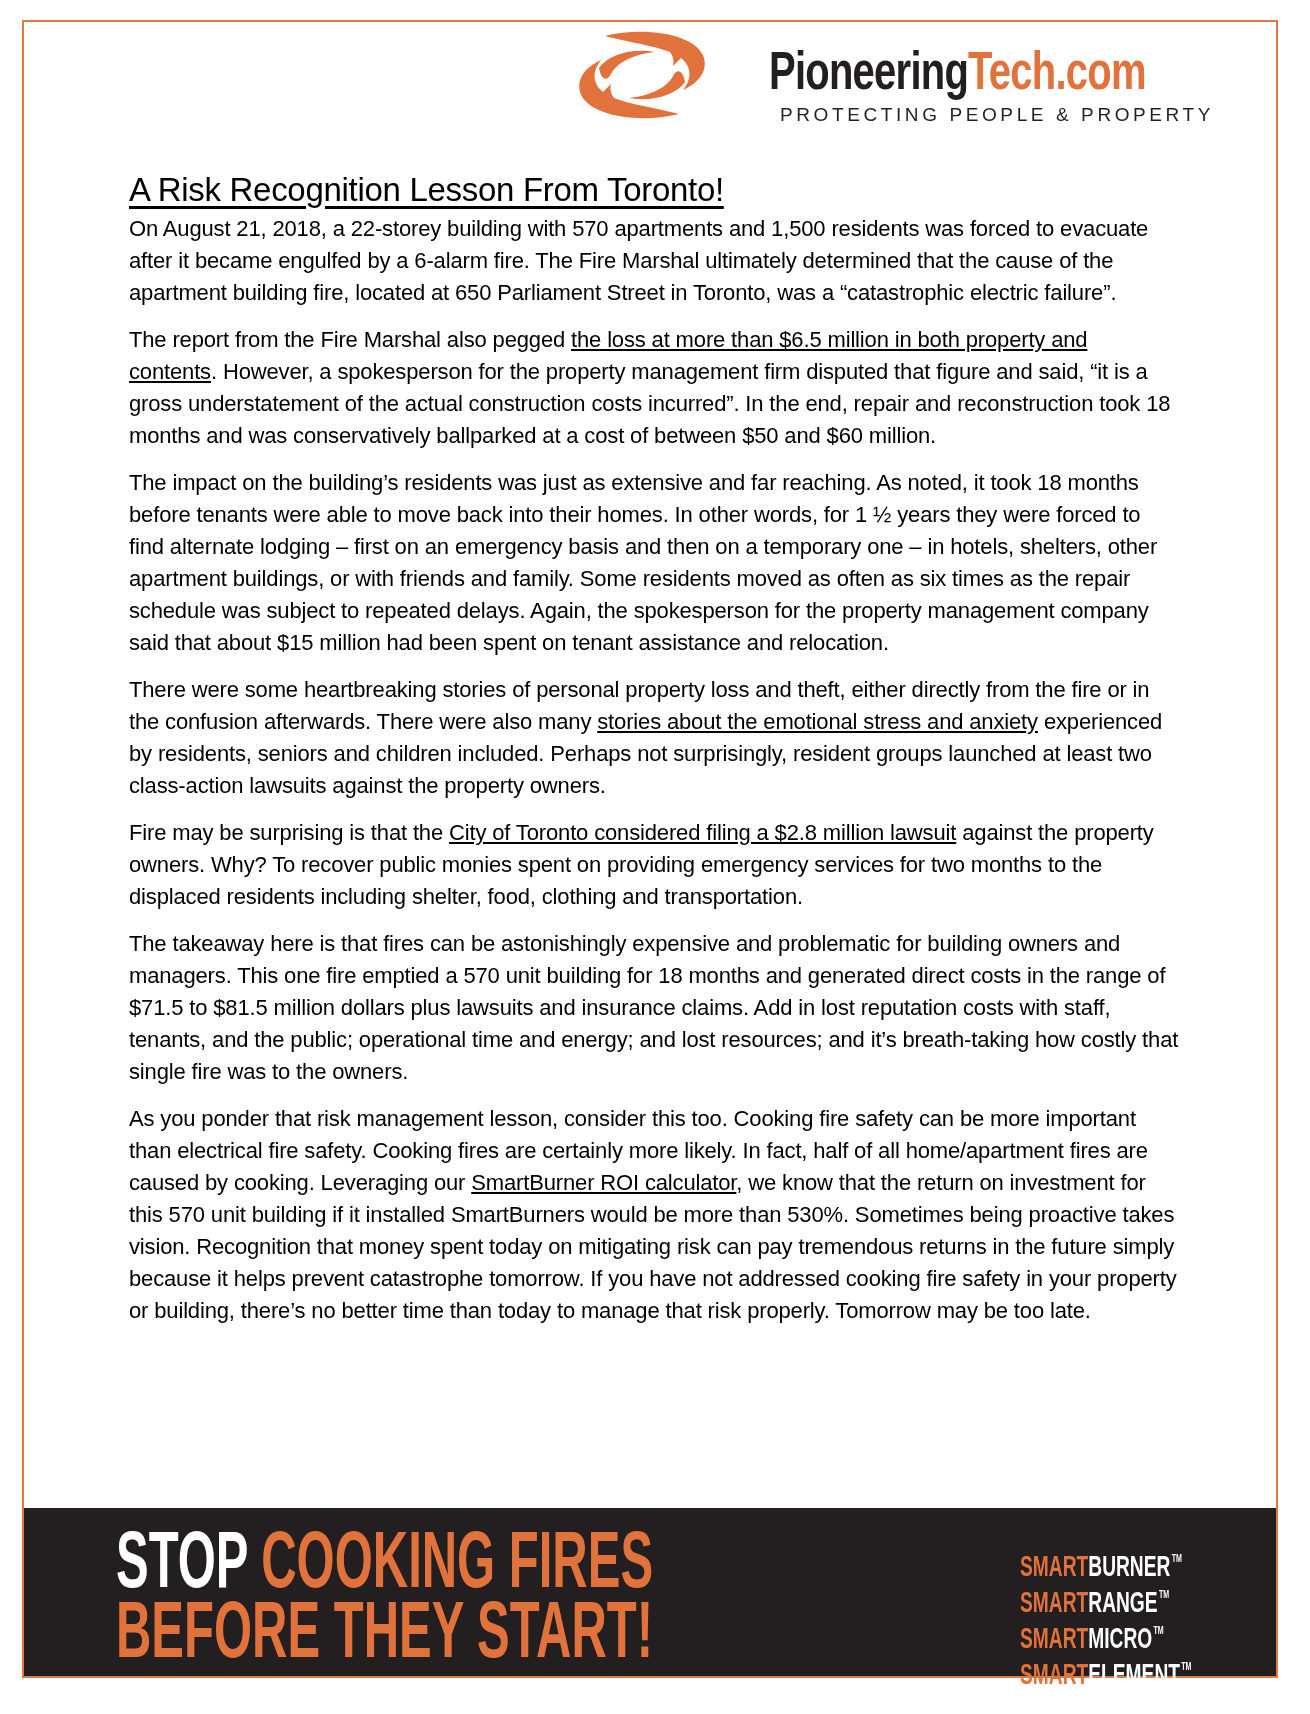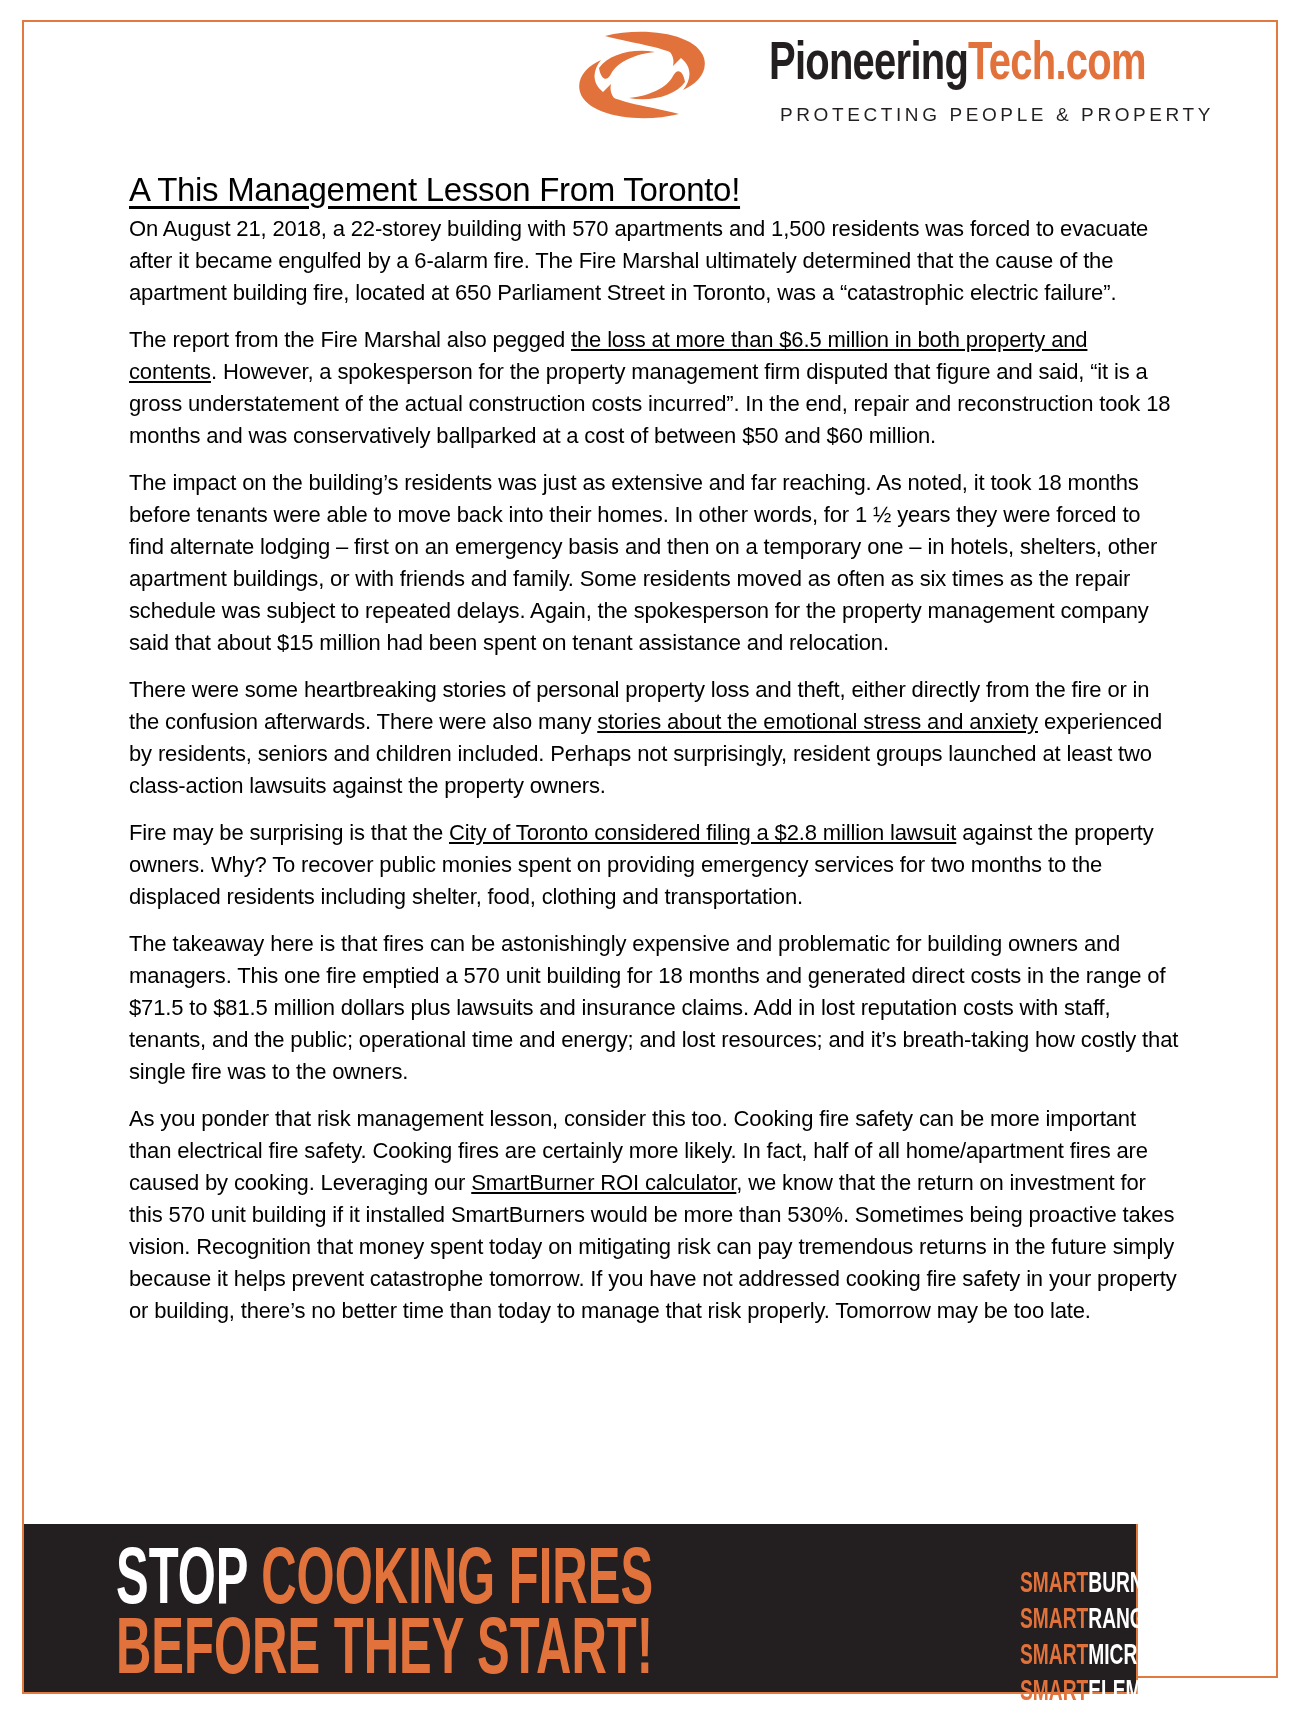--- a/index.html
+++ b/index.html
@@ -4,21 +4,21 @@
 <style>
   html, body { margin: 0; padding: 0; background: #ffffff; }
   body { width: 1310px; height: 1714px; position: relative; overflow: hidden;
          font-family: "Liberation Sans", "DejaVu Sans", sans-serif; color: #000; }
 
   .page-frame { position: absolute; left: 22px; top: 20px; width: 1256px; height: 1658px;
                 border: 2px solid #E07A3E; box-sizing: border-box; }
 
   
   .logo-swirl { position: absolute; left: 575px; top: 28px; width: 134px; height: 94px; }
-  .wordmark { position: absolute; left: 769px; top: 28px; width: 406px; height: 64px; overflow: visible; }
+  .wordmark { position: absolute; left: 769px; top: 38px; width: 406px; height: 64px; overflow: visible; }
   .wordmark-inner { position: absolute; left: 0; top: 0; white-space: nowrap;
                     font-family: "Liberation Sans", sans-serif; font-weight: bold;
                     font-size: 54px; line-height: 64px; letter-spacing: -1px;
                     transform-origin: 0 0; transform: scaleX(0.74); }
   .wm-dark { color: #231F20; }
   .wm-orange { color: #E2723B; }
   .tagline { position: absolute; left: 780px; top: 104px; width: 404px; white-space: nowrap;
              font-family: "Liberation Sans", sans-serif; font-size: 19px; line-height: 22px;
              letter-spacing: 3.6px; color: #231F20; }
 
@@ -27,23 +27,23 @@
   .article-title { margin: 0; font-family: "Liberation Sans", sans-serif; font-weight: normal;
                    font-size: 33px; line-height: 44px; text-decoration: underline;
                    text-decoration-thickness: 3px; text-underline-offset: 5px; color: #000;
                    letter-spacing: -0.3px; }
   .article p { margin: 0 0 15px 0; font-size: 22px; line-height: 32px; letter-spacing: -0.15px;
                color: #000; }
   .article p:first-of-type { margin-top: 1px; }
   a.link { color: #000000; text-decoration: underline; text-underline-offset: 2px; }
 
   
-  .banner { position: absolute; left: 22px; top: 1508px; width: 1116px; height: 170px;
+  .banner { position: absolute; left: 22px; top: 1508px; width: 1256px; height: 170px;
             background: #231F20; border-left: 2px solid #E07A3E; border-right: 2px solid #E07A3E;
-            border-bottom: 2px solid #E07A3E; box-sizing: border-box; margin-top: 16px; }
+            border-bottom: 2px solid #E07A3E; box-sizing: border-box; }
   .slogan { position: absolute; left: 92px; top: 17px; white-space: nowrap;
             font-family: "Liberation Sans", sans-serif; font-weight: bold; font-size: 79px;
             line-height: 70px; transform-origin: 0 0; transform: scaleX(0.62); letter-spacing: 0px; }
   .slogan-line { display: block; }
   .s-white { color: #FFFFFF; }
   .s-orange { color: #E2723B; }
 
   .products { position: absolute; left: 996px; top: 36px; white-space: nowrap;
               font-family: "Liberation Sans", sans-serif; font-weight: bold; font-size: 30px;
               line-height: 29px; transform-origin: 0 0; transform: scaleX(0.64); }
@@ -72,21 +72,21 @@
 </div>
 
 <div class="wordmark">
   <div class="wordmark-inner">
     <span class="wm-dark">Pioneering</span><span class="wm-orange">Tech.com</span>
   </div>
 </div>
 <div class="tagline">PROTECTING PEOPLE &amp; PROPERTY</div>
 
 <div class="article">
-  <h1 class="article-title">A This Management Lesson From Toronto!</h1>
+  <h1 class="article-title">A Risk Recognition Lesson From Toronto!</h1>
 
   <p>On August 21, 2018, a 22-storey building with 570 apartments and 1,500 residents was forced to evacuate after it became engulfed by a 6-alarm fire.  The Fire Marshal ultimately determined that the cause of the apartment building fire, located at 650 Parliament Street in Toronto, was a “catastrophic electric failure”.</p>
 
   <p><span>The report from the Fire Marshal also pegged </span><a class="link" href="#">the loss at more than $6.5 million in both property and contents</a><span>.  However, a spokesperson for the property management firm disputed that figure and said, “it is a gross understatement of the actual construction costs incurred”.  In the end, repair and reconstruction took 18 months and was conservatively ballparked at a cost of between $50 and $60 million.</span></p>
 
   <p>The impact on the building’s residents was just as extensive and far reaching.  As noted, it took 18 months before tenants were able to move back into their homes.  In other words, for 1 ½ years they were forced to find alternate lodging – first on an emergency basis and then on a temporary one – in hotels, shelters, other apartment buildings, or with friends and family.  Some residents moved as often as six times as the repair schedule was subject to repeated delays.  Again, the spokesperson for the property management company said that about $15 million had been spent on tenant assistance and relocation.</p>
 
   <p><span>There were some heartbreaking stories of personal property loss and theft, either directly from the fire or in the confusion afterwards.  There were also many </span><a class="link" href="#">stories about the emotional stress and anxiety</a><span> experienced by residents, seniors and children included.  Perhaps not surprisingly, resident groups launched at least two class-action lawsuits against the property owners.</span></p>
 
   <p><span>Fire may be surprising is that the </span><a class="link" href="#">City of Toronto considered filing a $2.8 million lawsuit</a><span> against the property owners.  Why?  To recover public monies spent on providing emergency services for two months to the displaced residents including shelter, food, clothing and transportation.</span></p>

